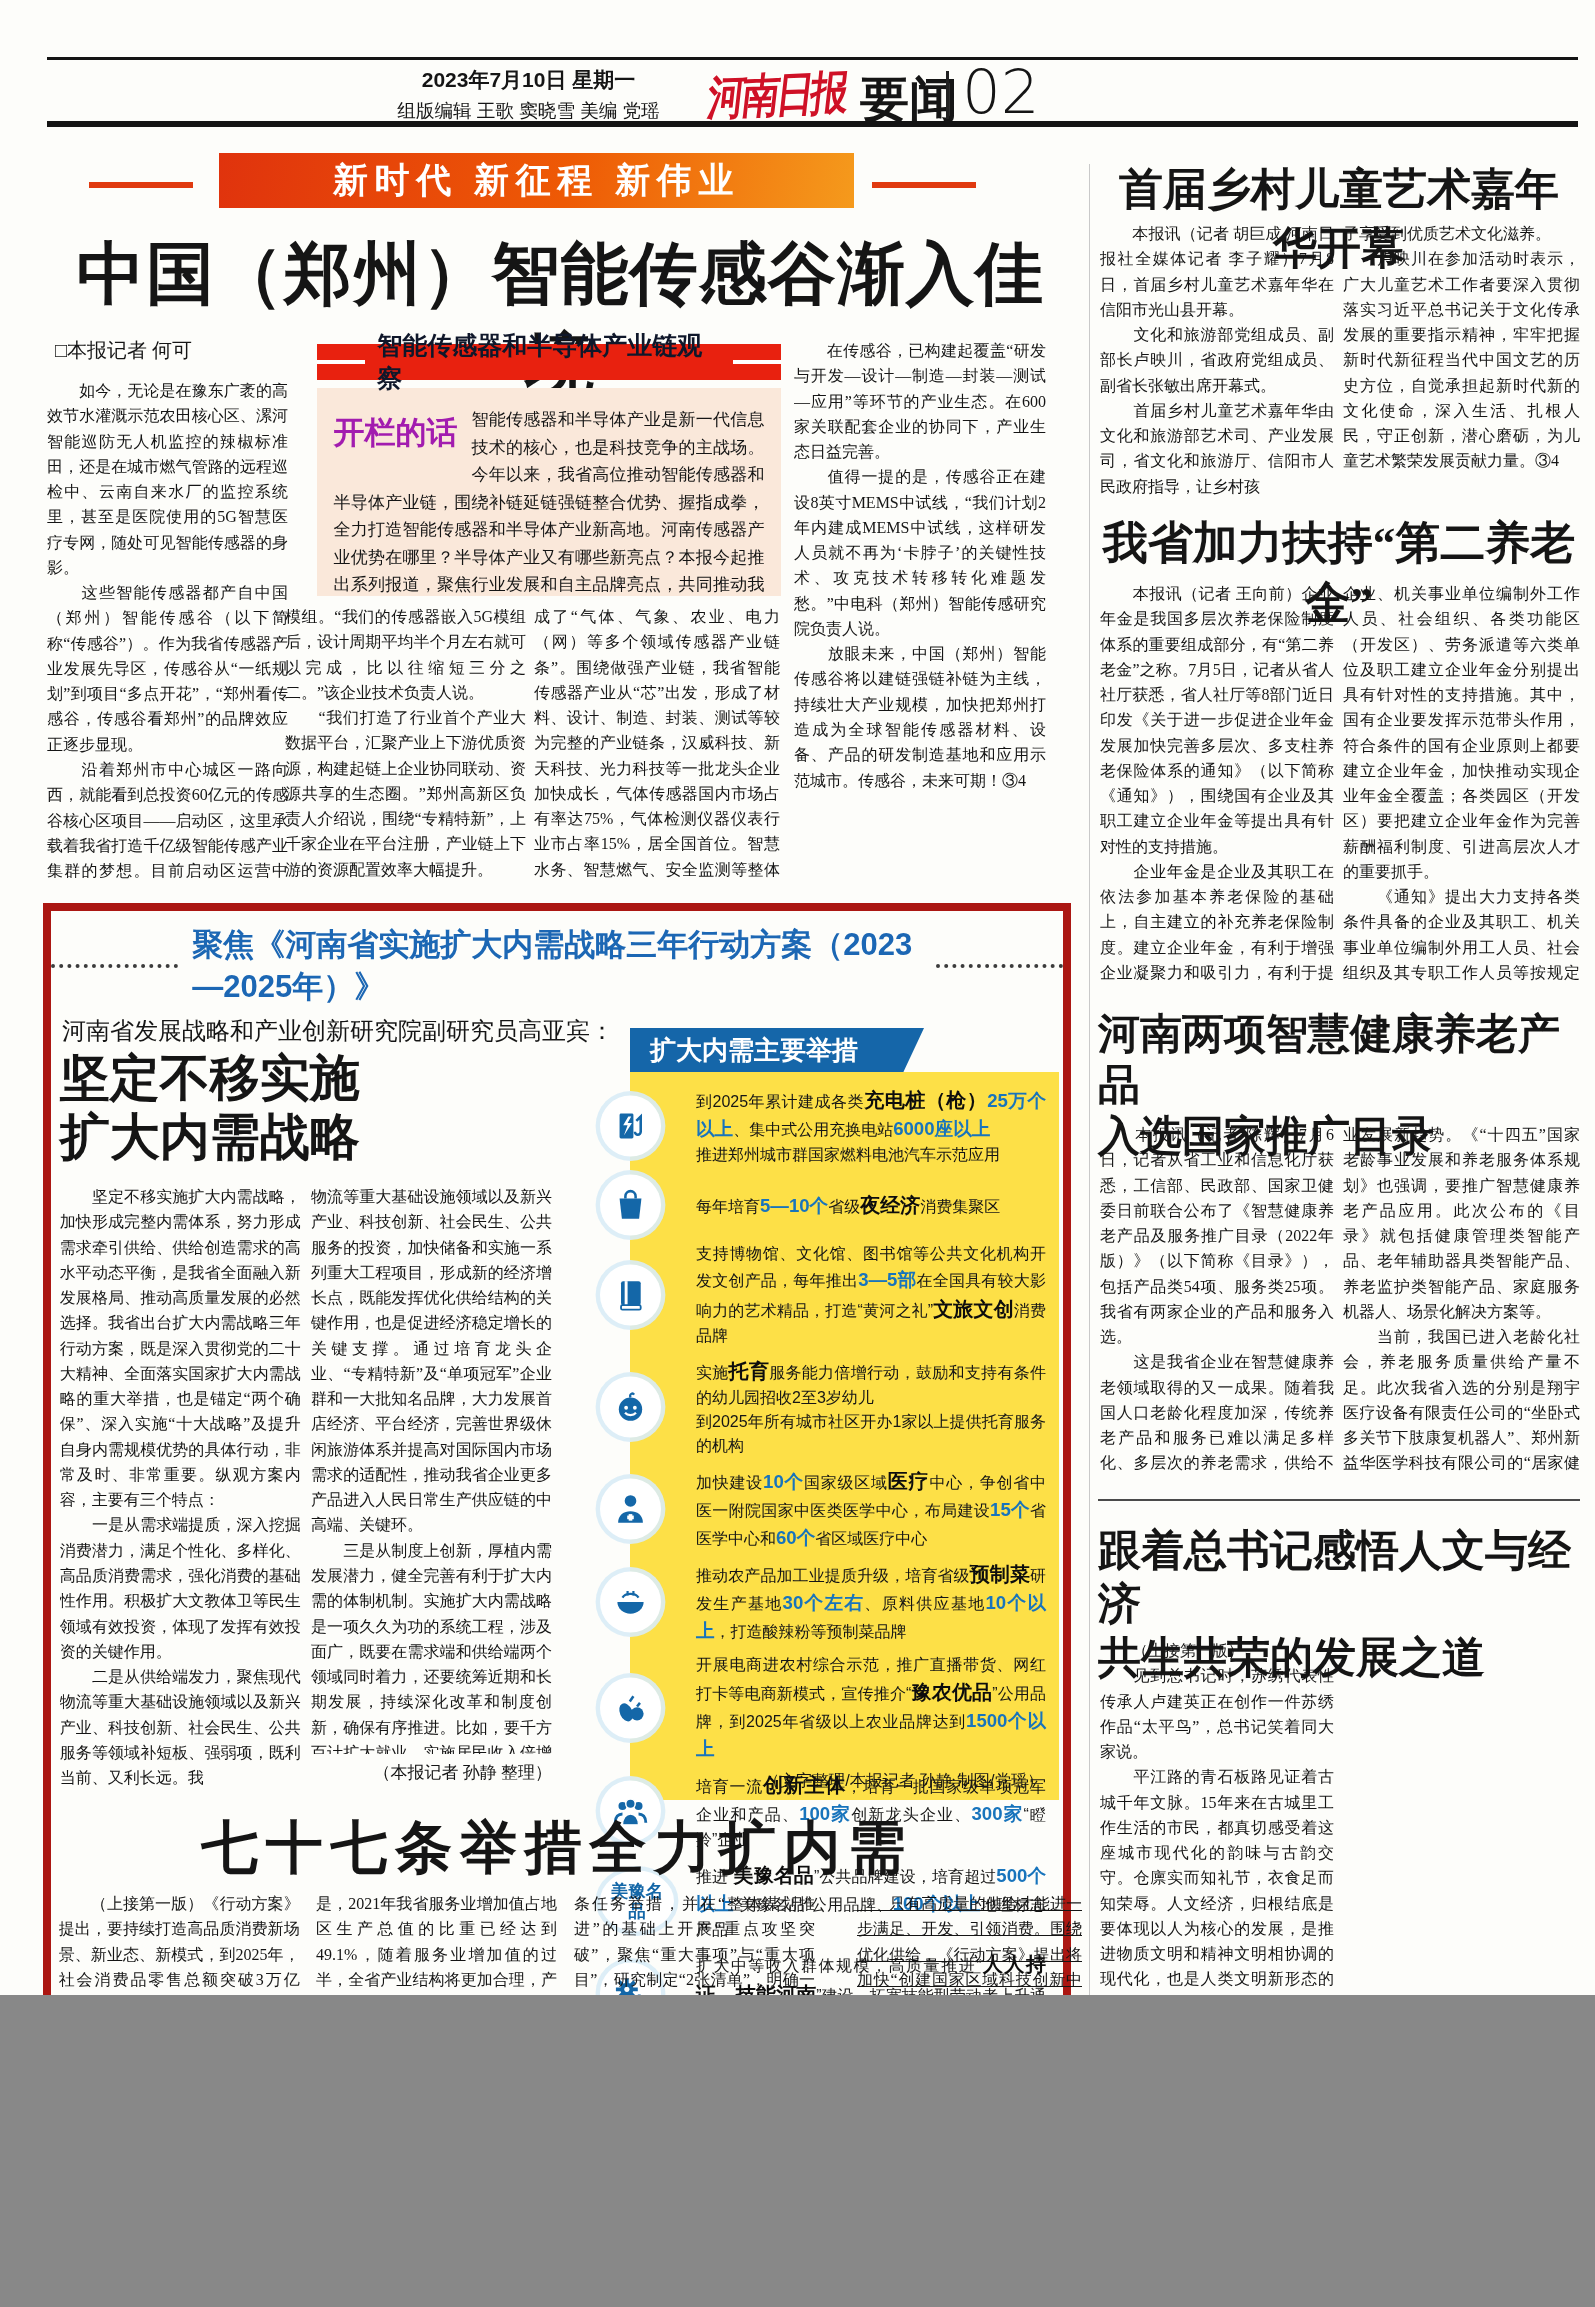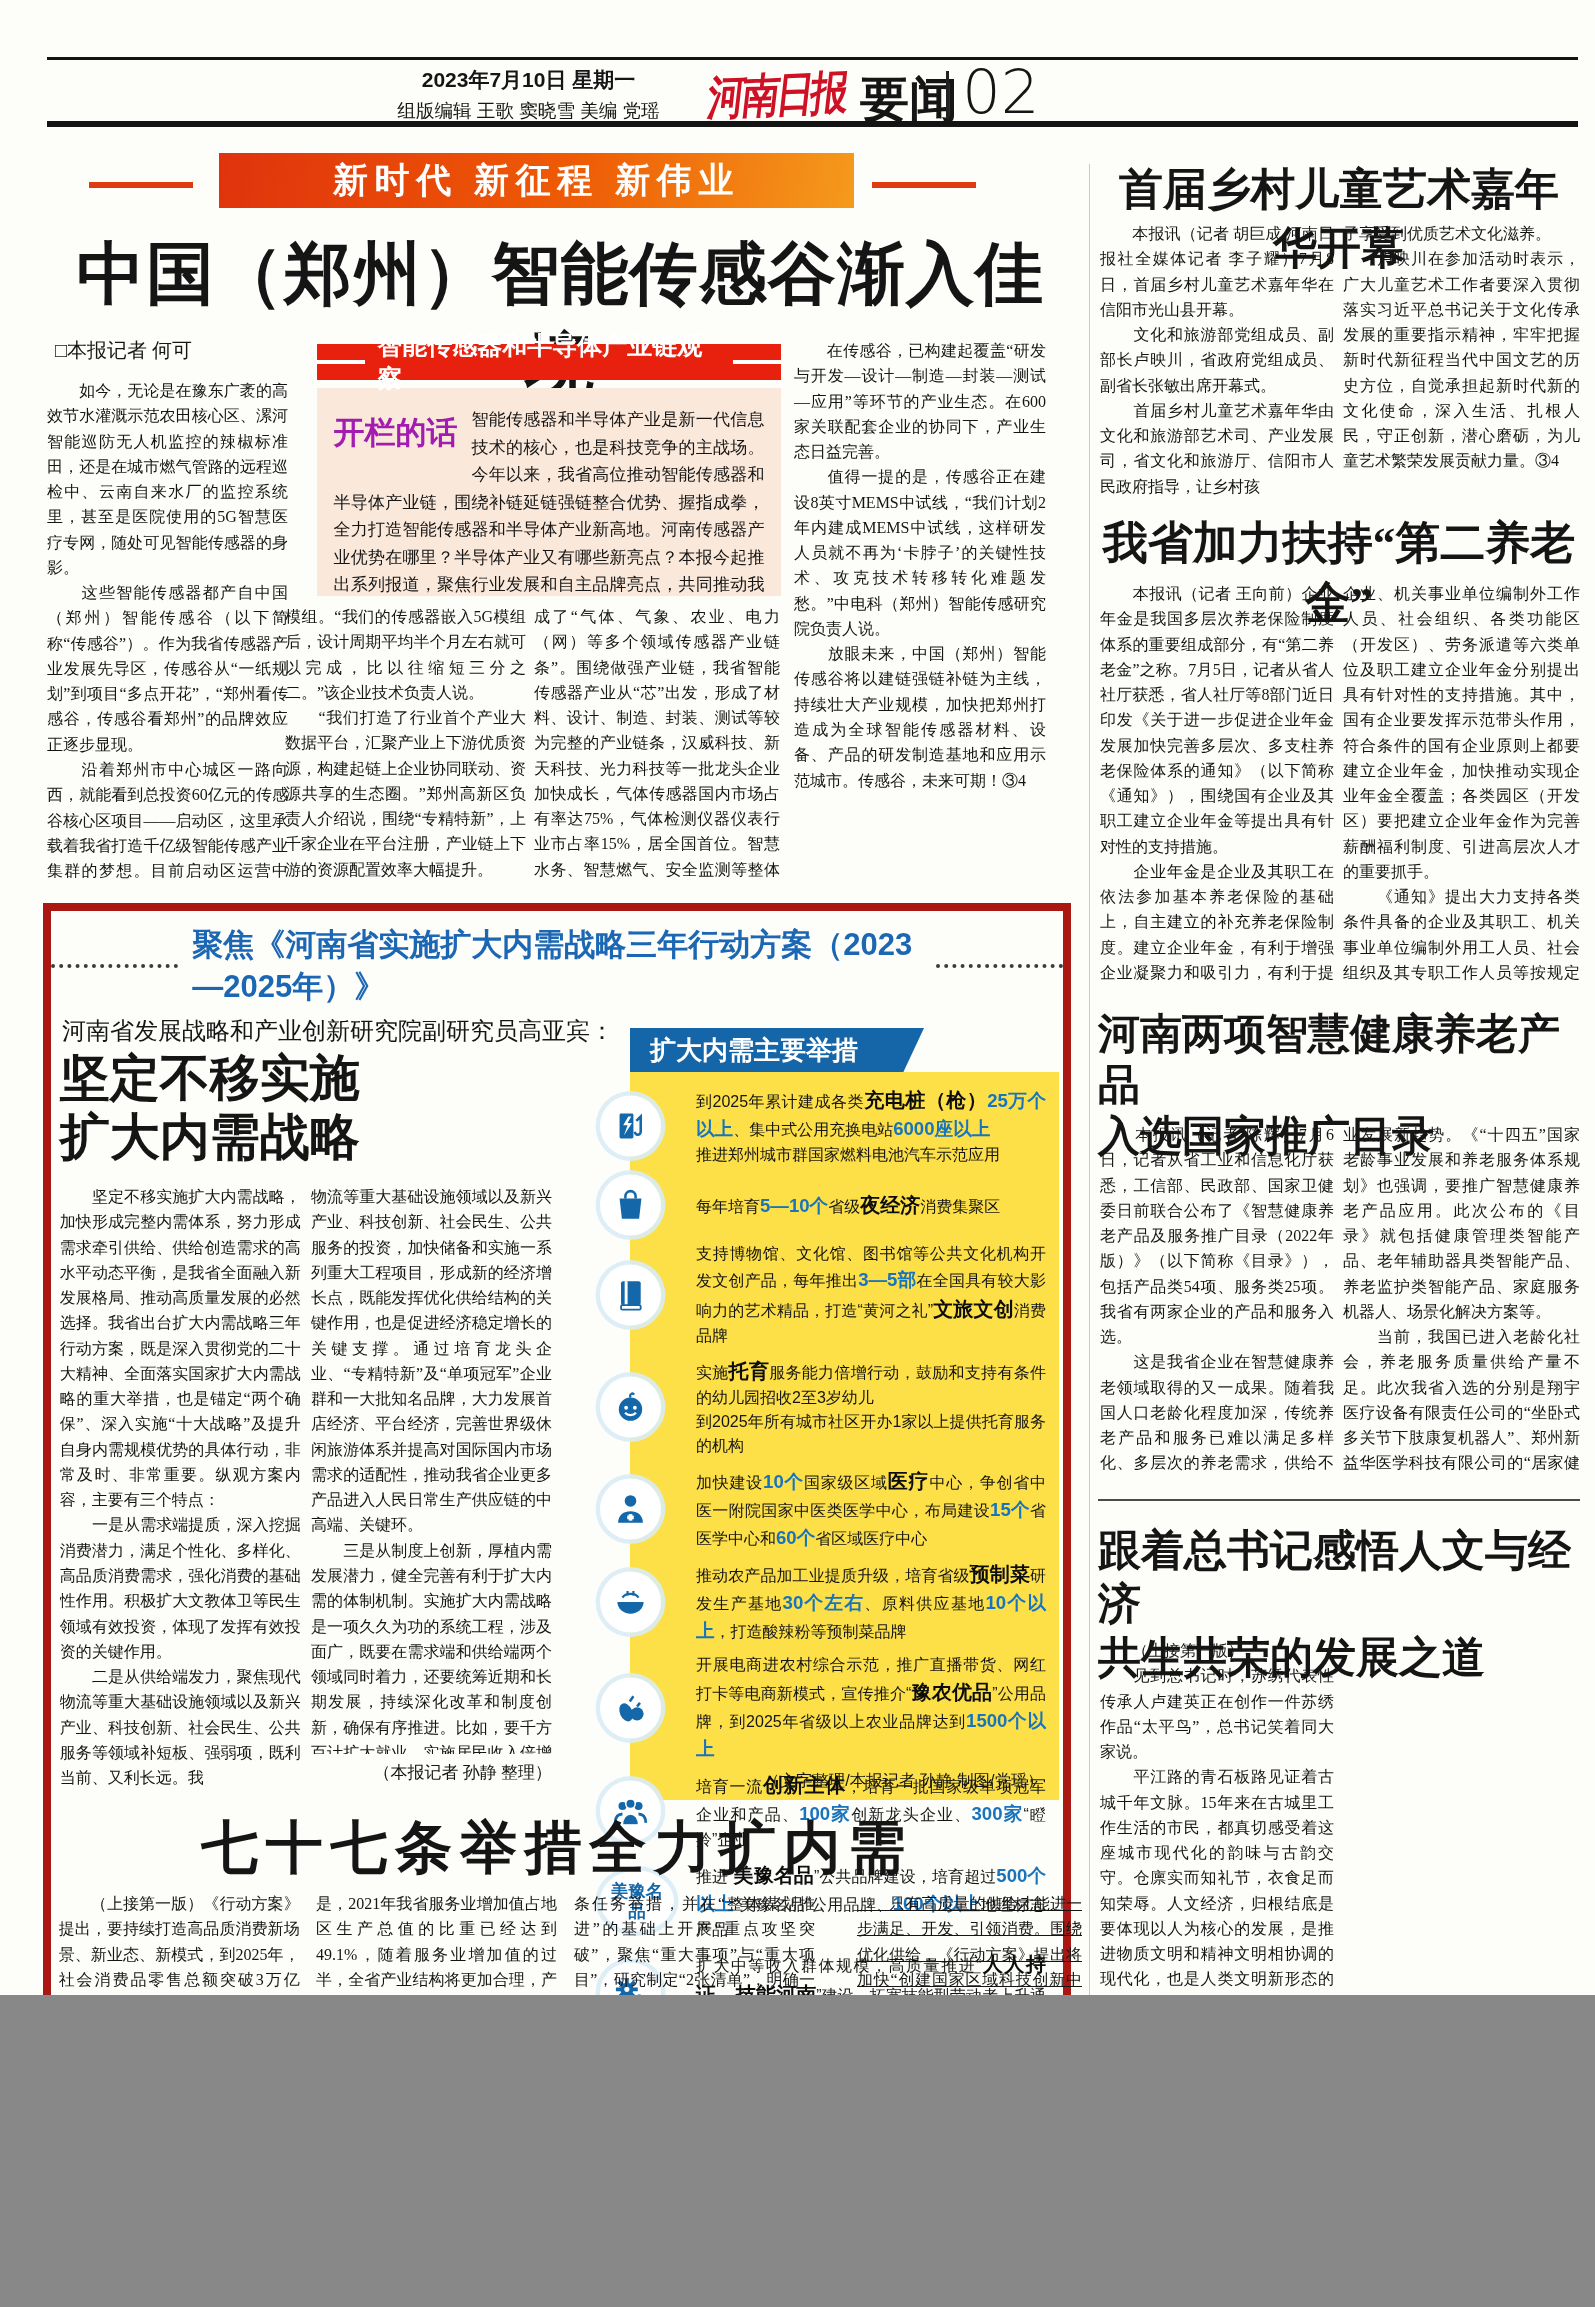--- a/index.html
+++ b/index.html
@@ -27,21 +27,21 @@
   .banner-dash{height:5.5px;width:104px;background:#e03a10;top:182px;}
   .bd-l{left:89px;} .bd-r{left:872px;}
   .lead-headline{left:47px;top:229px;width:1027px;text-align:center;font-weight:900;font-size:68px;letter-spacing:1.1px;}
   .lead-byline{left:55px;top:337px;width:241px;font-size:20px;}
   .body-col{position:absolute;font-size:16px;line-height:1.58;text-align:justify;white-space:pre-line;overflow:hidden;}
   .c1{left:47px;top:378px;width:241px;height:505px;}
   .c2{left:285px;top:604px;width:241px;height:278px;}
   .c3{left:534px;top:604px;width:246px;height:278px;}
   .c4{left:794px;top:338px;width:252px;height:544px;}
   .obs{left:317px;top:344px;width:464px;}
-  .obs-bar{height:36px;background:#e8210f;color:#ffffff;display:flex;align-items:center;justify-content:center;
+  .obs-bar{height:36px;background:#e8210f;color:#0f172a;display:flex;align-items:center;justify-content:center;
            gap:12px;font-weight:900;font-size:25px;}
   .obs-bar i{display:block;width:49px;height:3.3px;background:#fff;}
   .obs-body{margin-top:7.7px;background:#fae8da;padding:18.6px 16.4px;height:171px;font-family:"Liberation Sans",sans-serif;
             font-size:17px;line-height:1.62;text-align:justify;overflow:hidden;}
   .obs-label{float:left;color:#a21caf;font-weight:900;font-size:31px;margin:2.2px 14.2px 3.3px 0;font-family:"Liberation Sans",sans-serif;}
   
   .focus-box{left:43px;top:903px;width:1012px;height:1347px;border:8.8px solid #ab1712;background:#fdfdfa;}
   .focus-title{position:absolute;left:0;top:13px;width:100%;display:flex;align-items:center;justify-content:center;gap:14.2px;
                color:#1c67b4;font-weight:700;font-size:31px;font-family:"Liberation Sans",sans-serif;}
   .focus-title i{display:block;width:159px;border-top:4.4px dotted #3c3c3c;}

